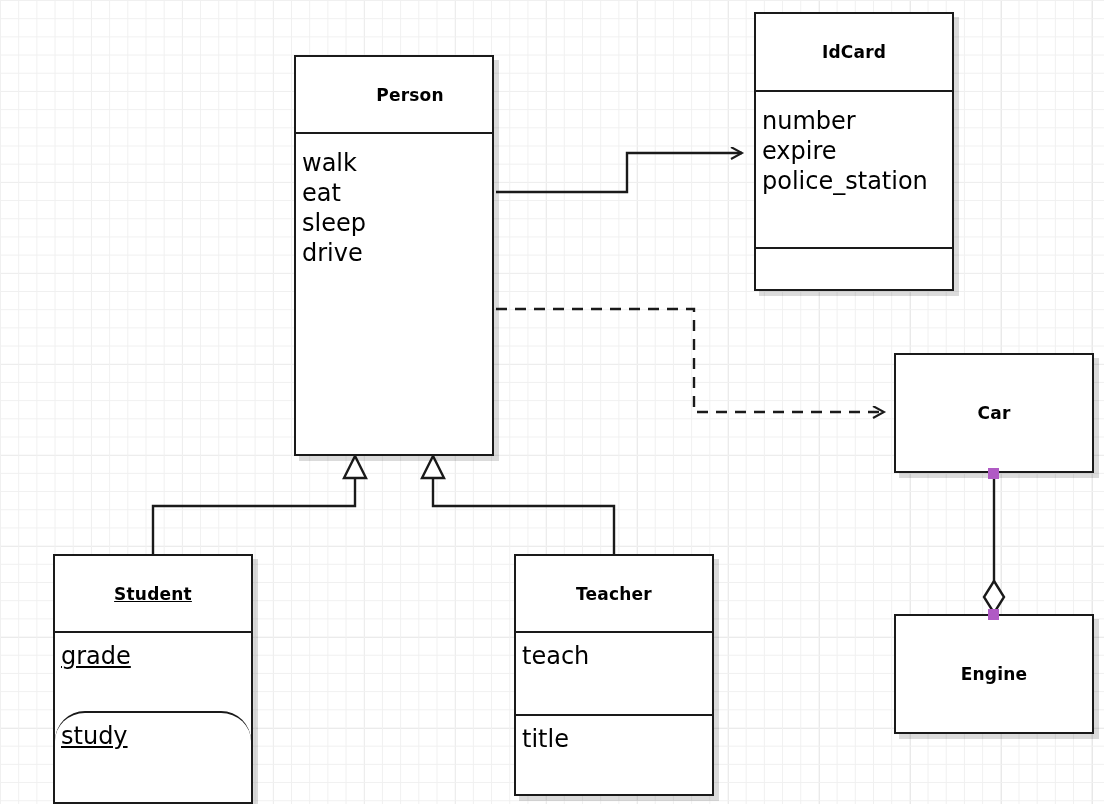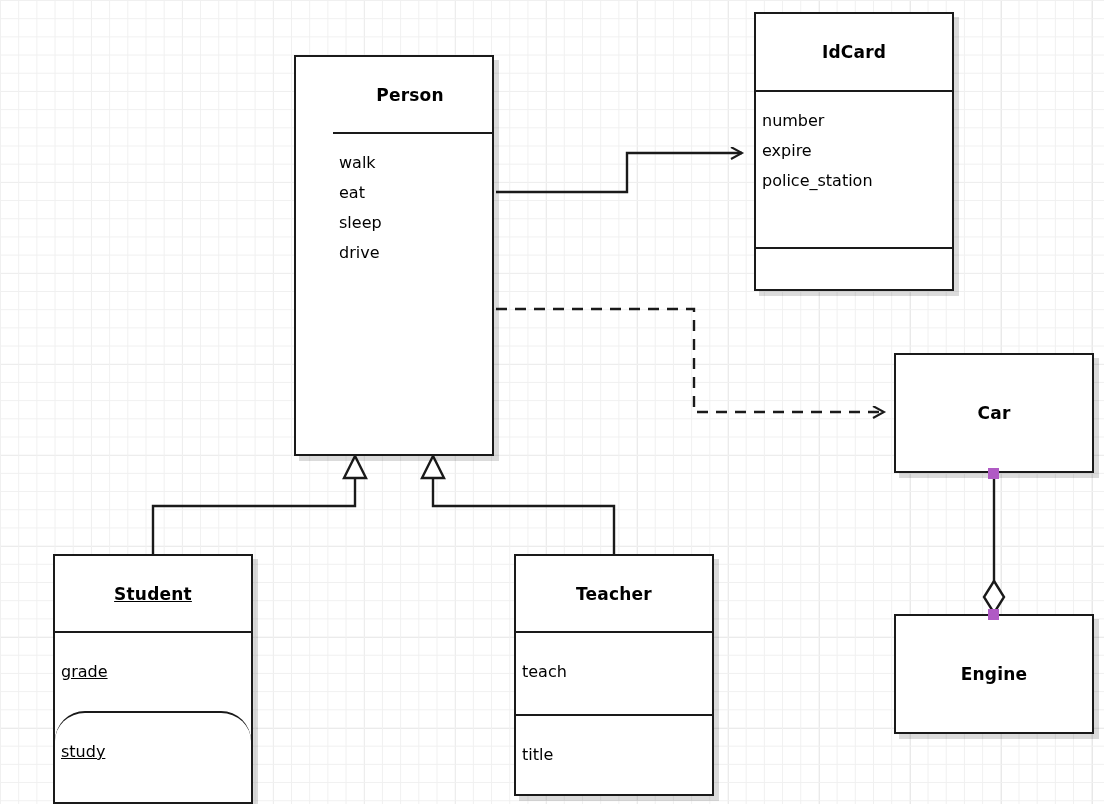--- a/index.html
+++ b/index.html
@@ -54,26 +54,26 @@
     display: flex;
     align-items: center;
     justify-content: center;
     font-weight: bold;
     font-size: 17px;
     color: #000000;
     letter-spacing: 0.2px;
   }
   .member-list {
     padding: 14px 0 0 6px;
-    font-size: 16px;
+    font-size: 24px;
     line-height: 30px;
     color: #000000;
   }
   .member-list.tight {
-    padding-top: 24px;
+    padding-top: 8px;
   }
   .member-list .member {
     white-space: nowrap;
   }
   .empty-compartment {
     min-height: 10px;
   }
   .handle {
     position: absolute;
     width: 11px;
@@ -113,21 +113,21 @@
     </g>
 
     <g>
       <path d="M 994,476 L 994,584" fill="none" stroke="#1a1a1a" stroke-width="2.4"></path>
       <polygon points="994,581 1004,597 994,613 984,597" fill="#ffffff" stroke="#1a1a1a" stroke-width="2.4"></polygon>
     </g>
   </svg>
 
   <div class="uml-class" style="left:294px; top:55px; width:200px; height:401px;">
     <div class="compartment class-title" style="height:75px;padding-left:32px;">Person</div>
-    <div class="compartment member-list" style="height:170px;margin-left:37px;">
+    <div class="compartment member-list" style="height:170px;">
       <div class="member">walk</div>
       <div class="member">eat</div>
       <div class="member">sleep</div>
       <div class="member">drive</div>
     </div>
   </div>
 
   <div class="uml-class" style="left:754px; top:12px; width:200px; height:279px;">
     <div class="compartment class-title" style="height:76px;">IdCard</div>
     <div class="compartment member-list" style="height:157px;">

